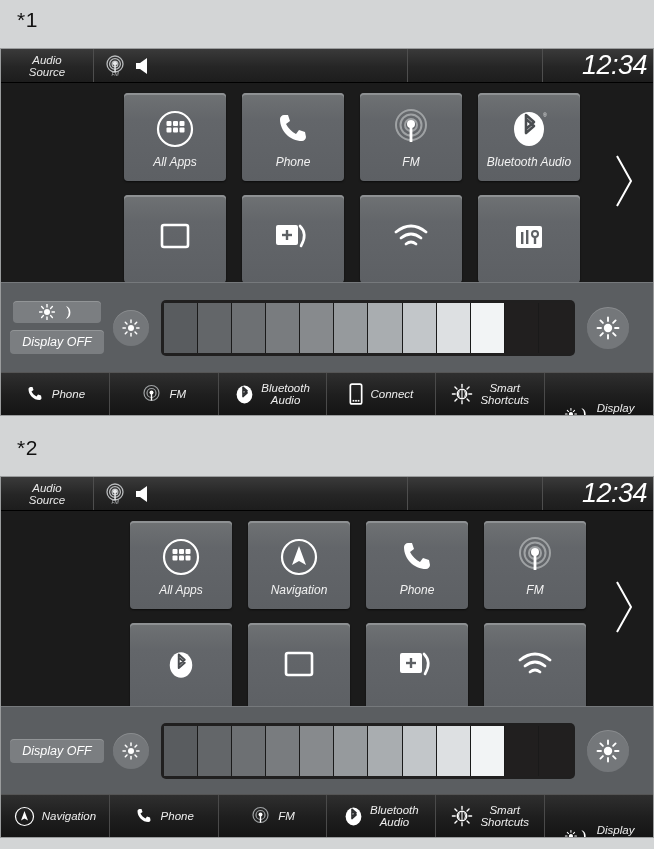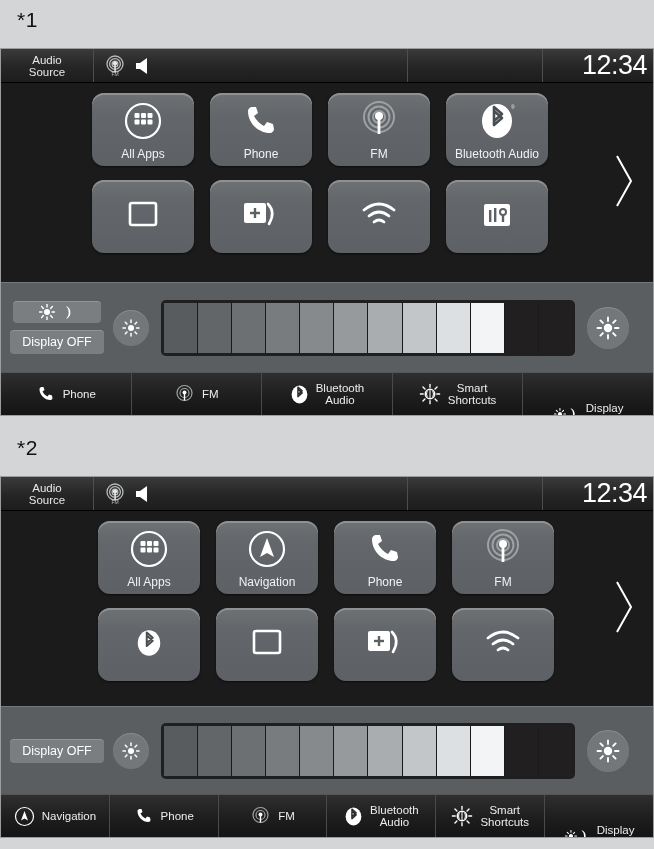--- a/index.html
+++ b/index.html
@@ -16,21 +16,21 @@
     letter-spacing: 0.5px;
   }
   .fignum-1 { position: absolute; left: 17px; top: 8px; }
   .fignum-2 { position: absolute; left: 17px; top: 436px; }
 
   
   .screen {
     position: absolute; left: 0; width: 654px;
     background: #1b1b1b; overflow: hidden;
     border: 1px solid #9a9c9d;
-    display: flex; flex-direction: column;
+    display: flex; flex-direction: column; font-style: italic;
   }
   .screen-1 { top: 48px; height: 368px; }
   .screen-2 { top: 476px; height: 362px; }
 
   
   .statusbar {
     height: 34px; flex: none; display: flex; align-items: stretch;
     background: linear-gradient(#3a3a3a, #252525 55%, #1d1d1d);
     border-bottom: 1px solid #000;
     position: relative;
@@ -59,26 +59,27 @@
     background: #1b1b1b;
   }
   .grid {
     position: absolute; top: 10px; display: grid;
     grid-template-columns: repeat(4, 102px);
     gap: 14px 16px;
   }
   .grid-1 { left: 91px; }
   .grid-2 { left: 97px; }
   .tile {
-    width: 102px; height: 73px; border-radius: 12px;
+    width: 102px; height: 88px; border-radius: 4px;
     background: linear-gradient(#6f7274, #63666a 30%, #5d6064);
     box-shadow: inset 0 2px 0 0 #8e9193, 0 1px 2px rgba(0,0,0,.6);
     display: flex; flex-direction: column;
     align-items: center; justify-content: center;
     position: relative;
+    margin-left: 32px;
   }
   .tile .tico { height: 46px; display: flex; align-items: center; justify-content: center; }
   .tile .tlabel {
     color: #f2f2f2; font-size: 12px; line-height: 13px;
     text-align: center; margin-top: 4px; padding: 0 2px;
   }
   .chevron {
     position: absolute; right: 16px; top: 50%;
     transform: translateY(-50%);
   }
@@ -378,20 +379,31 @@
       </div>
       <div class="bb-item">
         <svg width="19" height="21" viewBox="0 0 36 40">
           <ellipse cx="18" cy="20" rx="15" ry="17" fill="#fff"></ellipse>
           <path d="M15 10 L23 17 L15 24 L15 6 L23 13 L15 20" fill="none" stroke="#2b2d2f" stroke-width="2.8" stroke-linejoin="round" stroke-linecap="round"></path>
         </svg>
         <span class="bb-label">Bluetooth
 Audio</span>
       </div>
       <div class="bb-item">
+        <svg width="14" height="22" viewBox="0 0 16 26">
+          <rect x="1.3" y="1.3" width="13.4" height="23.4" rx="2" fill="none" stroke="#fff" stroke-width="2"></rect>
+          <g fill="#fff">
+              <rect x="4" y="20" width="2" height="2"></rect>
+              <rect x="7" y="20" width="2" height="2"></rect>
+              <rect x="10" y="20" width="2" height="2"></rect>
+            </g>
+        </svg>
+        <span class="bb-label">Connect</span>
+      </div>
+      <div class="bb-item">
         <svg width="22" height="22" viewBox="0 0 24 24">
           <circle cx="12" cy="12" r="5.2" fill="none" stroke="#fff" stroke-width="1.5"></circle>
           <path d="M12 7.2 L12 16.8 M9 8.4 Q7.4 12 9 15.6 M15 8.4 Q16.6 12 15 15.6" fill="none" stroke="#fff" stroke-width="1.1"></path>
           <g stroke="#fff" stroke-width="1.5" stroke-linecap="round">
             <line x1="12" y1="1.5" x2="12" y2="4.6"></line>
               <line x1="12" y1="19.4" x2="12" y2="22.5"></line>
             <line x1="1.5" y1="12" x2="4.6" y2="12"></line>
               <line x1="19.4" y1="12" x2="22.5" y2="12"></line>
             <line x1="4.3" y1="4.3" x2="6.5" y2="6.5"></line>
               <line x1="17.5" y1="17.5" x2="19.7" y2="19.7"></line>

